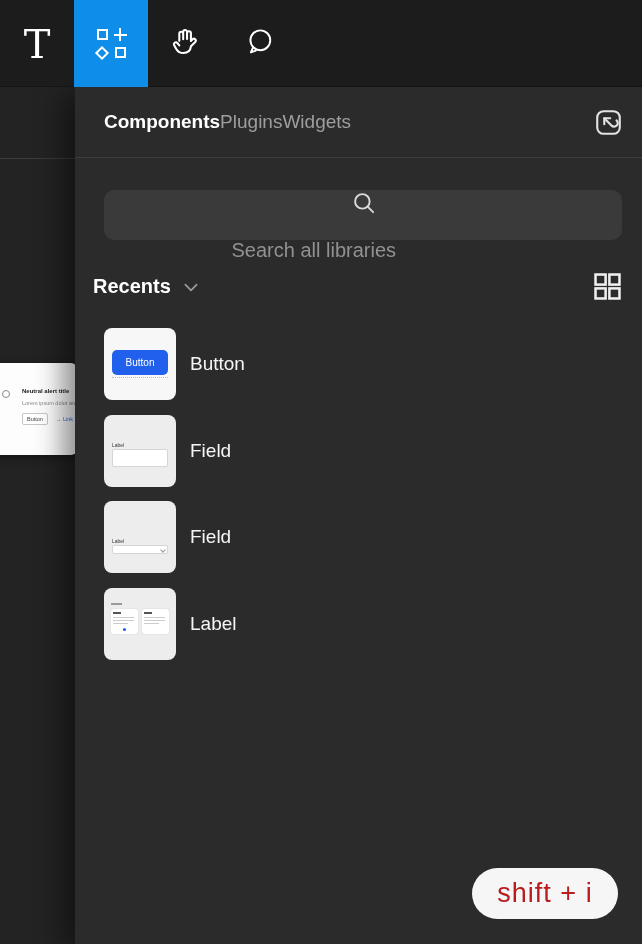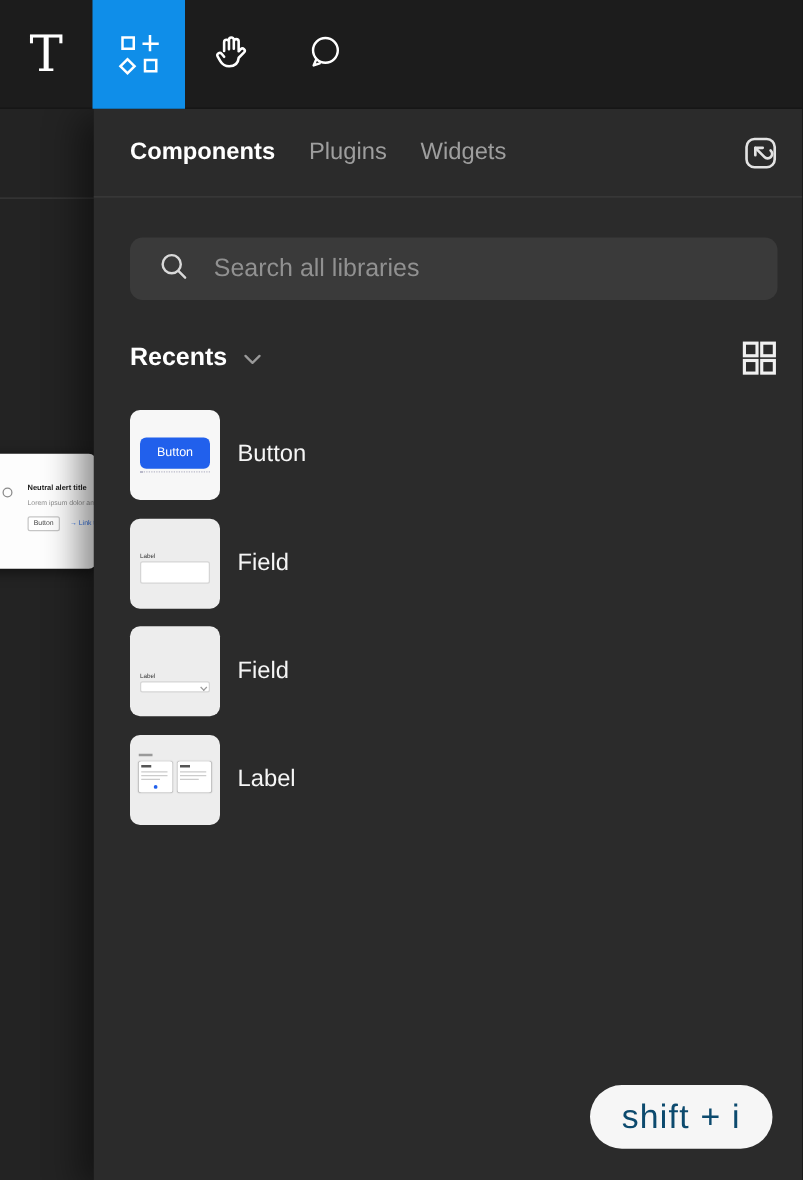--- a/index.html
+++ b/index.html
@@ -41,36 +41,36 @@
   .ac-title { position:absolute; left:42px; top:25px; font-size:6px; font-weight:700; color:#222; white-space:nowrap; }
   .ac-body { position:absolute; left:42px; top:37px; font-size:5.5px; color:#8a8a8a; white-space:nowrap; }
   .ac-btn { position:absolute; left:42px; top:50px; font-size:5.5px; color:#444; border:1px solid #c6c6c6; border-radius:2px; padding:2px 4px; background:#fff; white-space:nowrap; }
   .ac-link { position:absolute; left:76px; top:53px; font-size:5.5px; color:#2f6fe4; white-space:nowrap; }
 
   
   .panel {
     position:absolute; left:75px; top:87px; width:567px; height:857px;
     background:#2b2b2b; z-index:2; box-shadow:-12px 6px 26px rgba(0,0,0,.45);
   }
-  .tabsrow { height:71px; display:flex; align-items:center; padding:0 18px 0 29px; gap:27px; border-bottom:1px solid #3d3d3d; }
+  .tabsrow { height:71px; display:flex; align-items:center; padding:0 18px 0 29px; border-bottom:1px solid #3d3d3d; }
   .tab { font-size:19px; color:#9e9e9e; cursor:pointer; white-space:nowrap; }
   .tab.active { color:#ffffff; font-weight:700; }
   .popout { margin-left:auto; display:flex; align-items:center; cursor:pointer; }
 
   .searchbar {
     margin:32px 20px 0 29px; height:50px; background:#3a3a3a; border-radius:10px;
-    display:flex; align-items:center; padding:0 20px 0 22px; gap:19px;
+    display:flex; align-items:center; padding:0 20px 0 22px; gap:19px;flex-direction:column;
   }
   .searchbar input {
     flex:1; background:transparent; border:none; outline:none;
     font-size:20px; color:#ddd; font-family:"Liberation Sans", sans-serif;
   }
   .searchbar input::placeholder { color:#919191; }
 
-  .recentsrow { margin:31px 20px 0 29px; height:30px; display:flex; align-items:center; }
+  .recentsrow { margin:31px 20px 0 18px; height:30px; display:flex; align-items:center; }
   .recents-title { font-size:20px; font-weight:700; color:#fff; }
   .recents-chev { margin-left:13px; display:flex; align-items:center; cursor:pointer; padding-top:3px; }
   .gridview { margin-left:auto; display:flex; align-items:center; cursor:pointer; }
 
   .list { margin:27px 20px 0 29px; display:flex; flex-direction:column; gap:14.5px; }
   .row { display:flex; align-items:center; gap:14px; cursor:pointer; }
   .rlabel { font-size:19px; color:#f5f5f5; }
 
   .thumb { position:relative; width:72px; height:72px; border-radius:8px; background:#ededed; overflow:hidden; flex:none; }
   .t-button { background:#f7f7f7; }
@@ -107,21 +107,21 @@
   .gdotb { left:12px; bottom:2.5px; width:3px; height:3px; background:#2160ec; border-radius:50%; }
 
   .rgl { position:absolute; left:8px; top:23px; font-size:5px; font-weight:700; color:#444; }
   .ropt { position:absolute; left:8px; display:flex; align-items:center; gap:3px; font-size:5px; color:#777; }
   .ropt.o1 { top:33px; } .ropt.o2 { top:44px; }
   .rdot { width:6px; height:6px; border-radius:50%; border:1px solid #aaa; background:#fff; }
   .rdot.filled { background:#2160ec; border-color:#2160ec; box-shadow:inset 0 0 0 1.5px #fff; }
 
   .pill {
     position:absolute; left:472px; top:868px; width:146px; height:51px; border-radius:26px;
-    background:#f6f6f6; color:#0c4a6e; font-size:27px; display:flex; align-items:center; justify-content:center;
+    background:#f6f6f6; color:#b91c1c; font-size:27px; display:flex; align-items:center; justify-content:center;
     z-index:5; letter-spacing:1px;
   }
 </style>
 </head>
 <body>
 
 <div class="screen">
 
   <div class="toolbar">
     <div class="tool">

